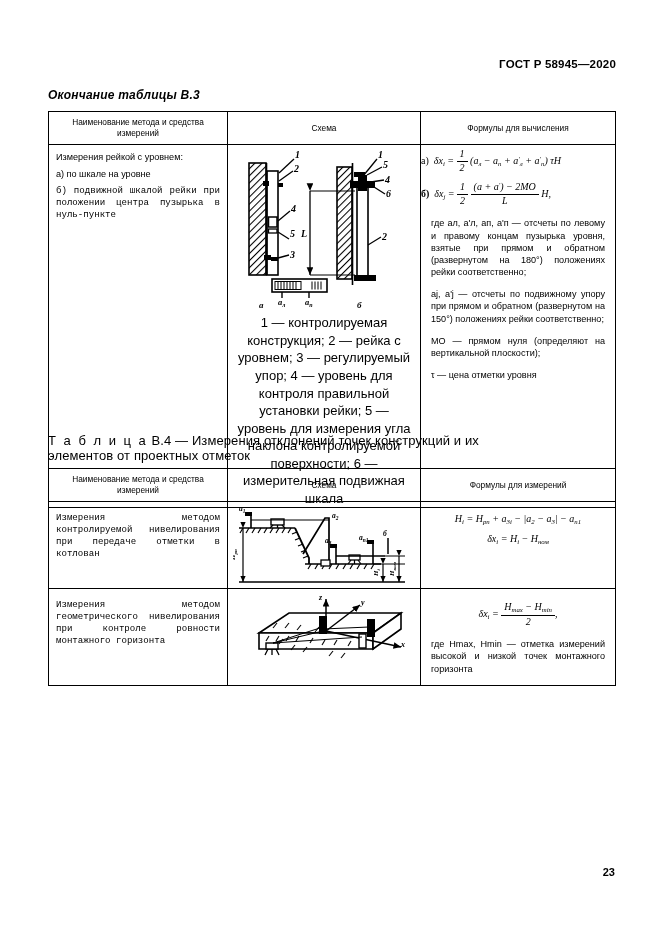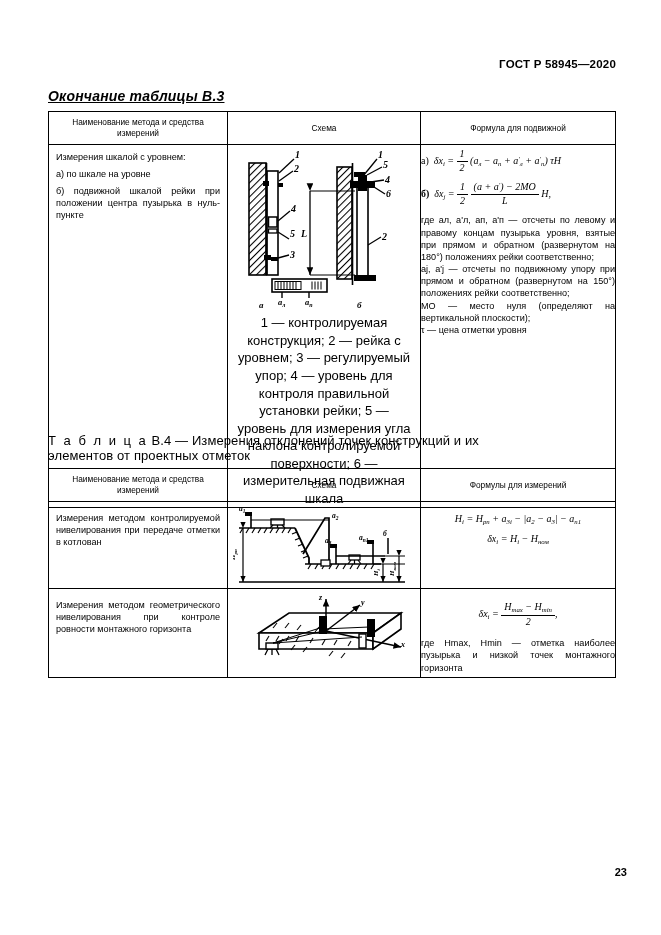--- a/index.html
+++ b/index.html
@@ -28,25 +28,24 @@
     width: 616px;
     text-align: right;
     font-size: 11.5px;
     font-weight: bold;
     letter-spacing: 0.2px;
   }
   
   .caption-cont {
     position: absolute;
     left: 48px; top: 88px;
-    font-size: 14px;
+    font-size: 12px;
     font-style: italic;
     font-weight: bold;
     letter-spacing: 0.2px;
-    text-decoration: underline;
   }
   .caption-tbl {
     position: absolute;
     left: 48px; top: 433px;
     font-size: 13px;
     letter-spacing: 0.1px;
   }
   .caption-tbl .lbl { letter-spacing: 2px; }
   
   table.gt {
@@ -73,21 +72,21 @@
   .col-b { width: 193px; }
   .col-c { width: 195px; }
   .cell-pad {
     padding: 6px 7px 6px 7px;
     font-size: 9.1px;
     line-height: 1.32;
     text-align: justify;
     text-justify: inter-word;
   }
   .cell-pad p { margin: 0 0 5px 0; }
-  .cell-pad p:last-child { margin-bottom: 0; }
+  .cell-pad p:last-child { margin-bottom: 0; font-family: Liberation Mono, monospace; }
   
   .schema-cell { padding: 6px 4px 6px 4px; text-align: center; }
   .schema-caption {
     font-size: 13px;
     line-height: 1.35;
     text-align: center;
     margin-top: 4px;
     padding: 0 6px;
   }
   
@@ -110,29 +109,29 @@
     font-style: italic;
   }
   .frac .num { display: block; border-bottom: 1px solid #000; padding: 0 3px 0px 3px; line-height: 1.25; }
   .frac .den { display: block; padding: 0px 3px 0 3px; line-height: 1.25; }
   .where {
     margin-top: 6px;
     text-align: justify;
     font-size: 9.1px;
     line-height: 1.34;
   }
-  .where p { margin: 0; }
+  .where p { margin: 10px; }
   sub { font-size: 0.68em; vertical-align: -0.28em; }
   sup { font-size: 0.68em; vertical-align: 0.42em; }
   .fcenter { text-align: center; }
   .frow { margin: 3px 0 7px 0; }
   
   .pageno {
     position: absolute;
-    left: 12px; top: 866px;
+    left: 0; top: 866px;
     width: 615px;
     text-align: right;
     font-size: 11px;
     font-weight: bold;
   }
   svg { display: block; margin: 0 auto; }
 </style>
 </head>
 <body>
 
@@ -145,27 +144,27 @@
   <table class="gt" id="table-b3">
     <colgroup>
         <col class="col-a">
         <col class="col-b">
         <col class="col-c">
       </colgroup>
     <tbody>
         <tr>
       <th>Наименование метода и средства измерений</th>
       <th>Схема</th>
-      <th>Формула для подвижной</th>
+      <th>Формулы для вычисления</th>
     </tr>
     <tr>
 
       <td>
         <div class="cell-pad">
-          <p>Измерения шкалой с уровнем:</p>
+          <p>Измерения рейкой с уровнем:</p>
           <p>а) по шкале на уровне</p>
           <p>б) подвижной шкалой рейки при положении центра пузырька в нуль-пункте</p>
         </div>
       </td>
 
       <td class="schema-cell">
         <svg width="175" height="165" viewBox="0 0 175 165">
           <defs>
             <pattern id="hatchL" width="5" height="5" patternTransform="rotate(45)" patternUnits="userSpaceOnUse">
               <line x1="0" y1="0" x2="0" y2="5" stroke="#000" stroke-width="2.1"></line>
@@ -267,21 +266,21 @@
         </div>
         <div class="frow">
           <span class="fml"><b class="up">б)</b>&nbsp;&nbsp;δ<i>x<sub>j</sub></i> =
             <span class="frac"><span class="num">1</span><span class="den">2</span></span>
             <span class="frac"><span class="num">(<i>a</i> + <i>a</i><sup>′</sup>) − 2МО</span><span class="den"><i>L</i></span></span>
             <i>H</i>,</span>
         </div>
         <div class="where">
           <p>где ал, а'л, ап, а'п — отсчеты по левому и правому концам пузырька уровня, взятые при прямом и обратном (развернутом на 180°) положениях рейки соответственно;</p>
           <p>аj, а'j — отсчеты по подвижному упору при прямом и обратном (развернутом на 150°) положениях рейки соответственно;</p>
-          <p>МО — место нуля (определяют на вертикальной плоскости);</p>
+          <p>МО — прямом нуля (определяют на вертикальной плоскости);</p>
           <p>τ — цена отметки уровня</p>
         </div>
       </td>
     </tr>
   </tbody>
     </table>
 
   <div class="caption-tbl">
     <span class="lbl">Т а б л и ц а</span>
     <span>В.4</span>
@@ -469,21 +468,21 @@
             <line x1="112" y1="64" x2="108" y2="69"></line>
           </g>
         </svg>
       </td>
       <td class="formula-cell">
         <div class="fcenter" style="margin-top:12px;">
           <span class="fml">δ<i>x<sub>i</sub></i> =
             <span class="frac"><span class="num"><i>H</i><sub>max</sub> − <i>H</i><sub>min</sub></span><span class="den">2</span></span>,</span>
         </div>
         <div class="where" style="margin-top:9px;">
-          <p>где Hmax, Hmin — отметка наиболее пузырька и низкой точек монтажного горизонта</p>
+          <p>где Hmax, Hmin — отметка измерений высокой и низкой точек монтажного горизонта</p>
         </div>
       </td>
     </tr>
   </tbody>
     </table>
 
   <div class="pageno">23</div>
 
 </div>
 

